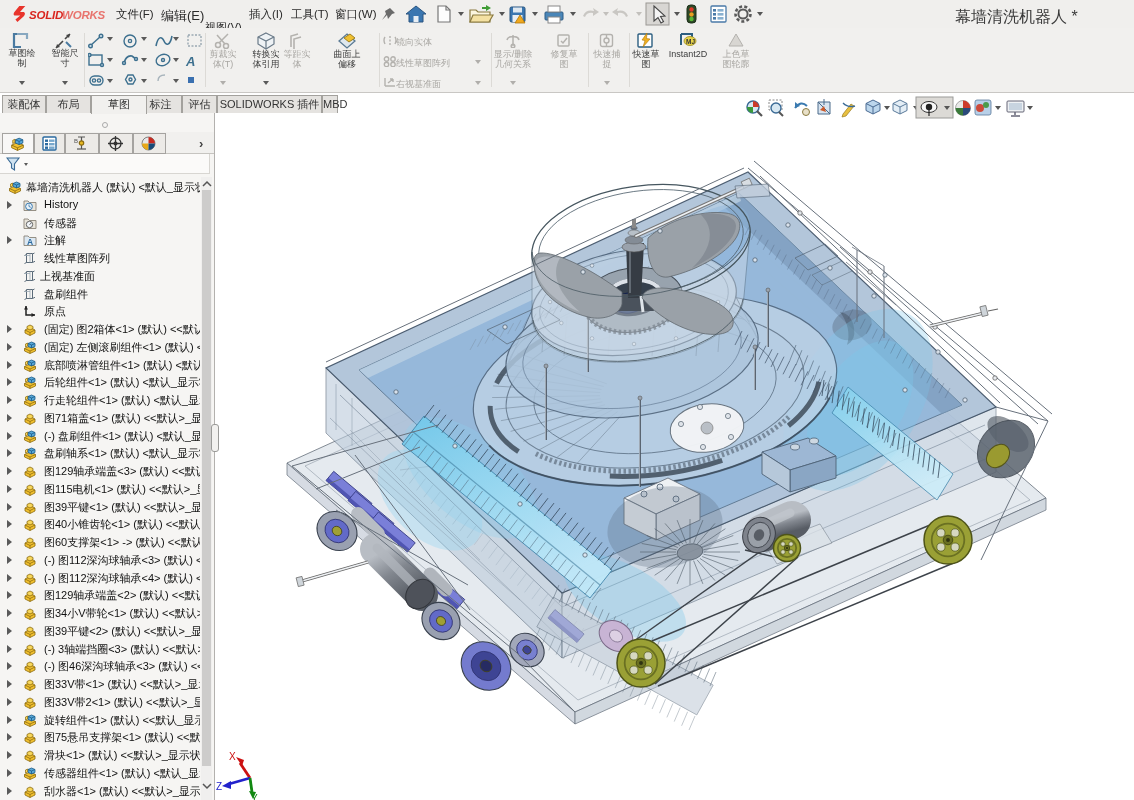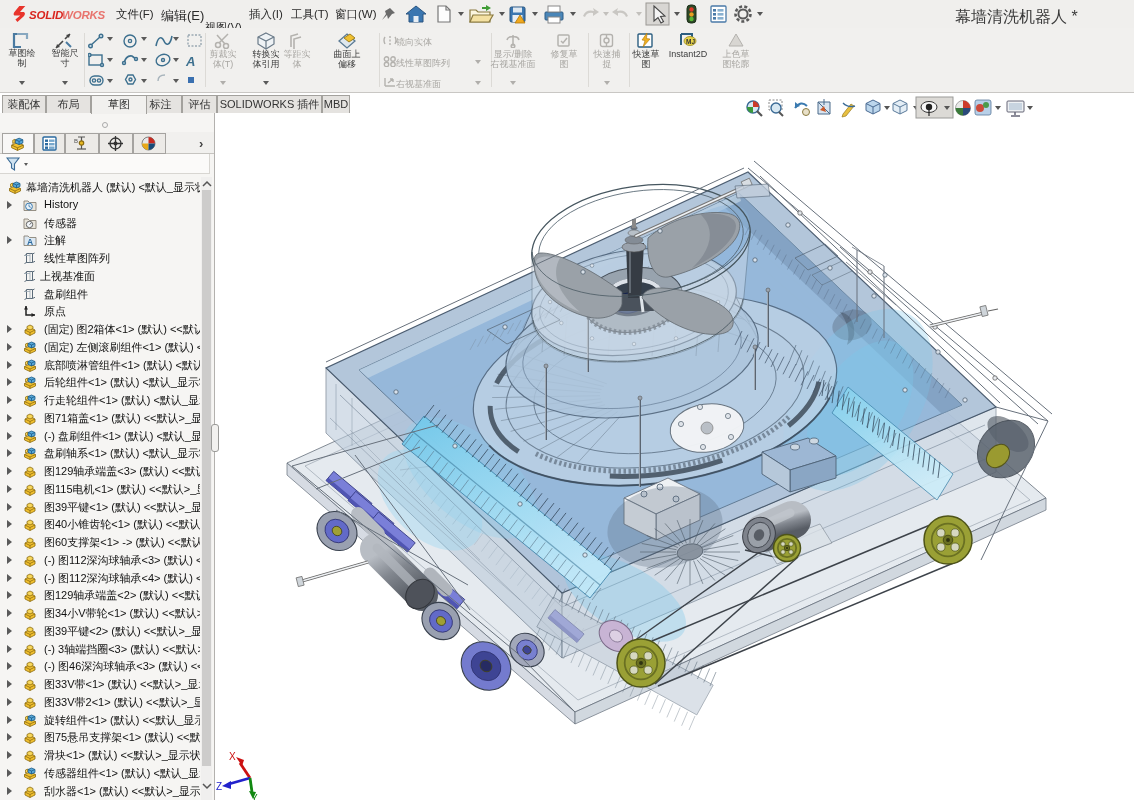--- a/index.html
+++ b/index.html
@@ -213,21 +213,21 @@
  <div class="dd gray" style="left:475px;top:53px"></div>
  <div class="rsep" style="left:491px"></div>
  
  <svg class="abs" style="left:505px;top:5px" width="16" height="15" viewBox="0 0 16 15">
       <g stroke="#b4b2ae" stroke-width="1.5" fill="none">
         <path d="M8 2 L8 13 M8 4 q-5 -1 -6 3 M8 4 q5 -1 6 3"></path>
         <circle cx="8" cy="13" r="1.8"></circle>
       </g>
     </svg>
  <div class="rtxt gray" style="left:490px;top:21px;width:46px">显示/删除
-右视基准面</div>
+几何关系</div>
  <div class="dd gray" style="left:510px;top:53px"></div>
  
  <svg class="abs" style="left:556px;top:5px" width="16" height="15" viewBox="0 0 16 15">
       <g stroke="#b4b2ae" stroke-width="1.5" fill="none">
         <rect x="2" y="2" width="11" height="11" rx="1"></rect>
         <path d="M5 8 l2 2 l4 -5"></path>
       </g>
     </svg>
  <div class="rtxt gray" style="left:543px;top:21px;width:42px">修复草
 图</div>
@@ -266,21 +266,21 @@
 图轮廓</div>
 </div>
 
 <div id="tabs">
  <div class="tab" style="left:2px;width:44px">装配体</div>
  <div class="tab" style="left:46px;width:45px">布局</div>
  <div class="tab active" style="left:91px;width:56px">草图</div>
  <div class="tab" style="left:139px;width:43px">标注</div>
  <div class="tab" style="left:182px;width:35px">评估</div>
  <div class="tab" style="left:217px;width:105px">SOLIDWORKS 插件</div>
- <div class="tab" style="left:322px;width:28px">MBD</div>
+ <div class="tab" style="left:322px;width:16px">MBD</div>
 </div>
 
 <div id="viewport">
 <svg id="model" style="position:absolute;left:0;top:0" width="918" height="706" viewBox="216 94 918 706">
 <defs>
 <linearGradient id="cyg" x1="0" y1="0" x2="0.55" y2="1">
           <stop offset="0" stop-color="#72c8ea"></stop>
           <stop offset="1" stop-color="#c0e8f8"></stop>
         </linearGradient>
 <linearGradient id="cyg2" x1="0" y1="0" x2="0.55" y2="1">

